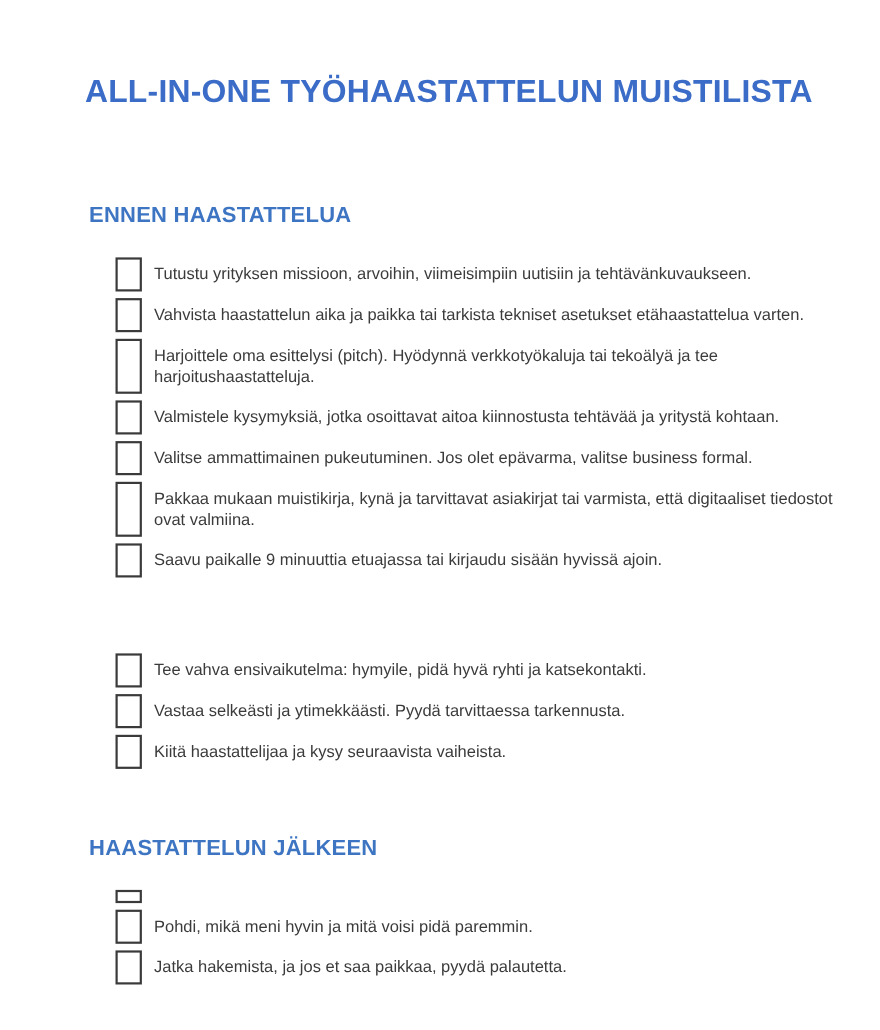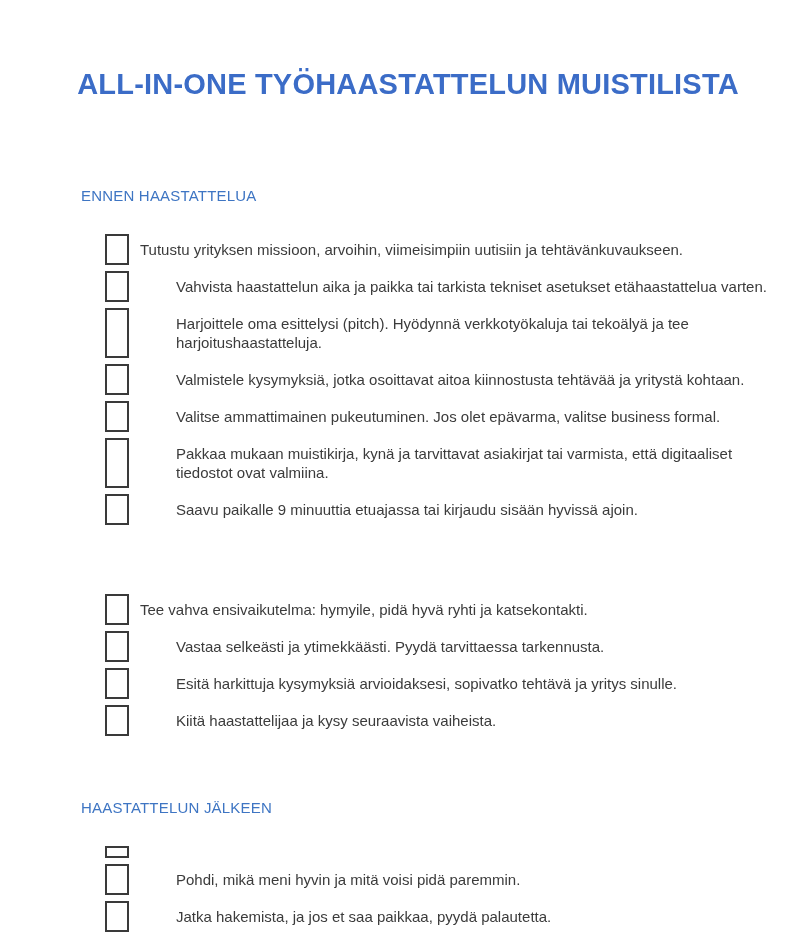--- a/index.html
+++ b/index.html
@@ -18,38 +18,38 @@
     font-size: 29px;
     line-height: 36px;
     font-weight: bold;
     color: var(--title-blue, #3b6cc7);
     letter-spacing: 0.2px;
   }
   .sections { display: block; }
   .section { display: block; }
   .section-heading {
     margin: 0 0 14px 57px;
-    font-size: 15px;
+    font-size: 20px;
     line-height: 24px;
-    font-weight: normal;
+    font-weight: bold;
     color: var(--heading-blue, #3e75c3);
     letter-spacing: 0.2px;
   }
   .section-1 { margin-top: 66px; }
   .section-2 { margin-top: 45px; }
   .section-3 { margin-top: 40px; }
   .checklist {
     margin-left: 77px;
     display: block;
   }
   .row {
     display: flex;
     align-items: flex-start;
   }
-  .row + .row { margin-top: -2px; gap: 36px; }
+  .row + .row { margin-top: -2px; }
   .checkbox {
     flex: 0 0 24px;
     width: 24px;
     border: 2px solid #3a3a3a;
     background: #ffffff;
     align-self: stretch;
     cursor: pointer;
   }
   .item-label {
     padding: 6px 0 6px 11px;
@@ -115,24 +115,20 @@
     <div class="checkbox"></div>
     <div class="item-label">Tee vahva ensivaikutelma: hymyile, pidä hyvä ryhti ja katsekontakti.</div>
   </div>
 
 
   <div class="row">
     <div class="checkbox"></div>
     <div class="item-label">Vastaa selkeästi ja ytimekkäästi. Pyydä tarvittaessa tarkennusta.</div>
   </div>
 
-  <div class="row">
-    <div class="checkbox"></div>
-    <div class="item-label">Esitä harkittuja kysymyksiä arvioidaksesi, sopivatko tehtävä ja yritys sinulle.</div>
-  </div>
 
   <div class="row">
     <div class="checkbox"></div>
     <div class="item-label">Kiitä haastattelijaa ja kysy seuraavista vaiheista.</div>
   </div>
 </div>
   </div>
 
   <div class="section section-3">
     <h2 class="section-heading">HAASTATTELUN JÄLKEEN</h2>

